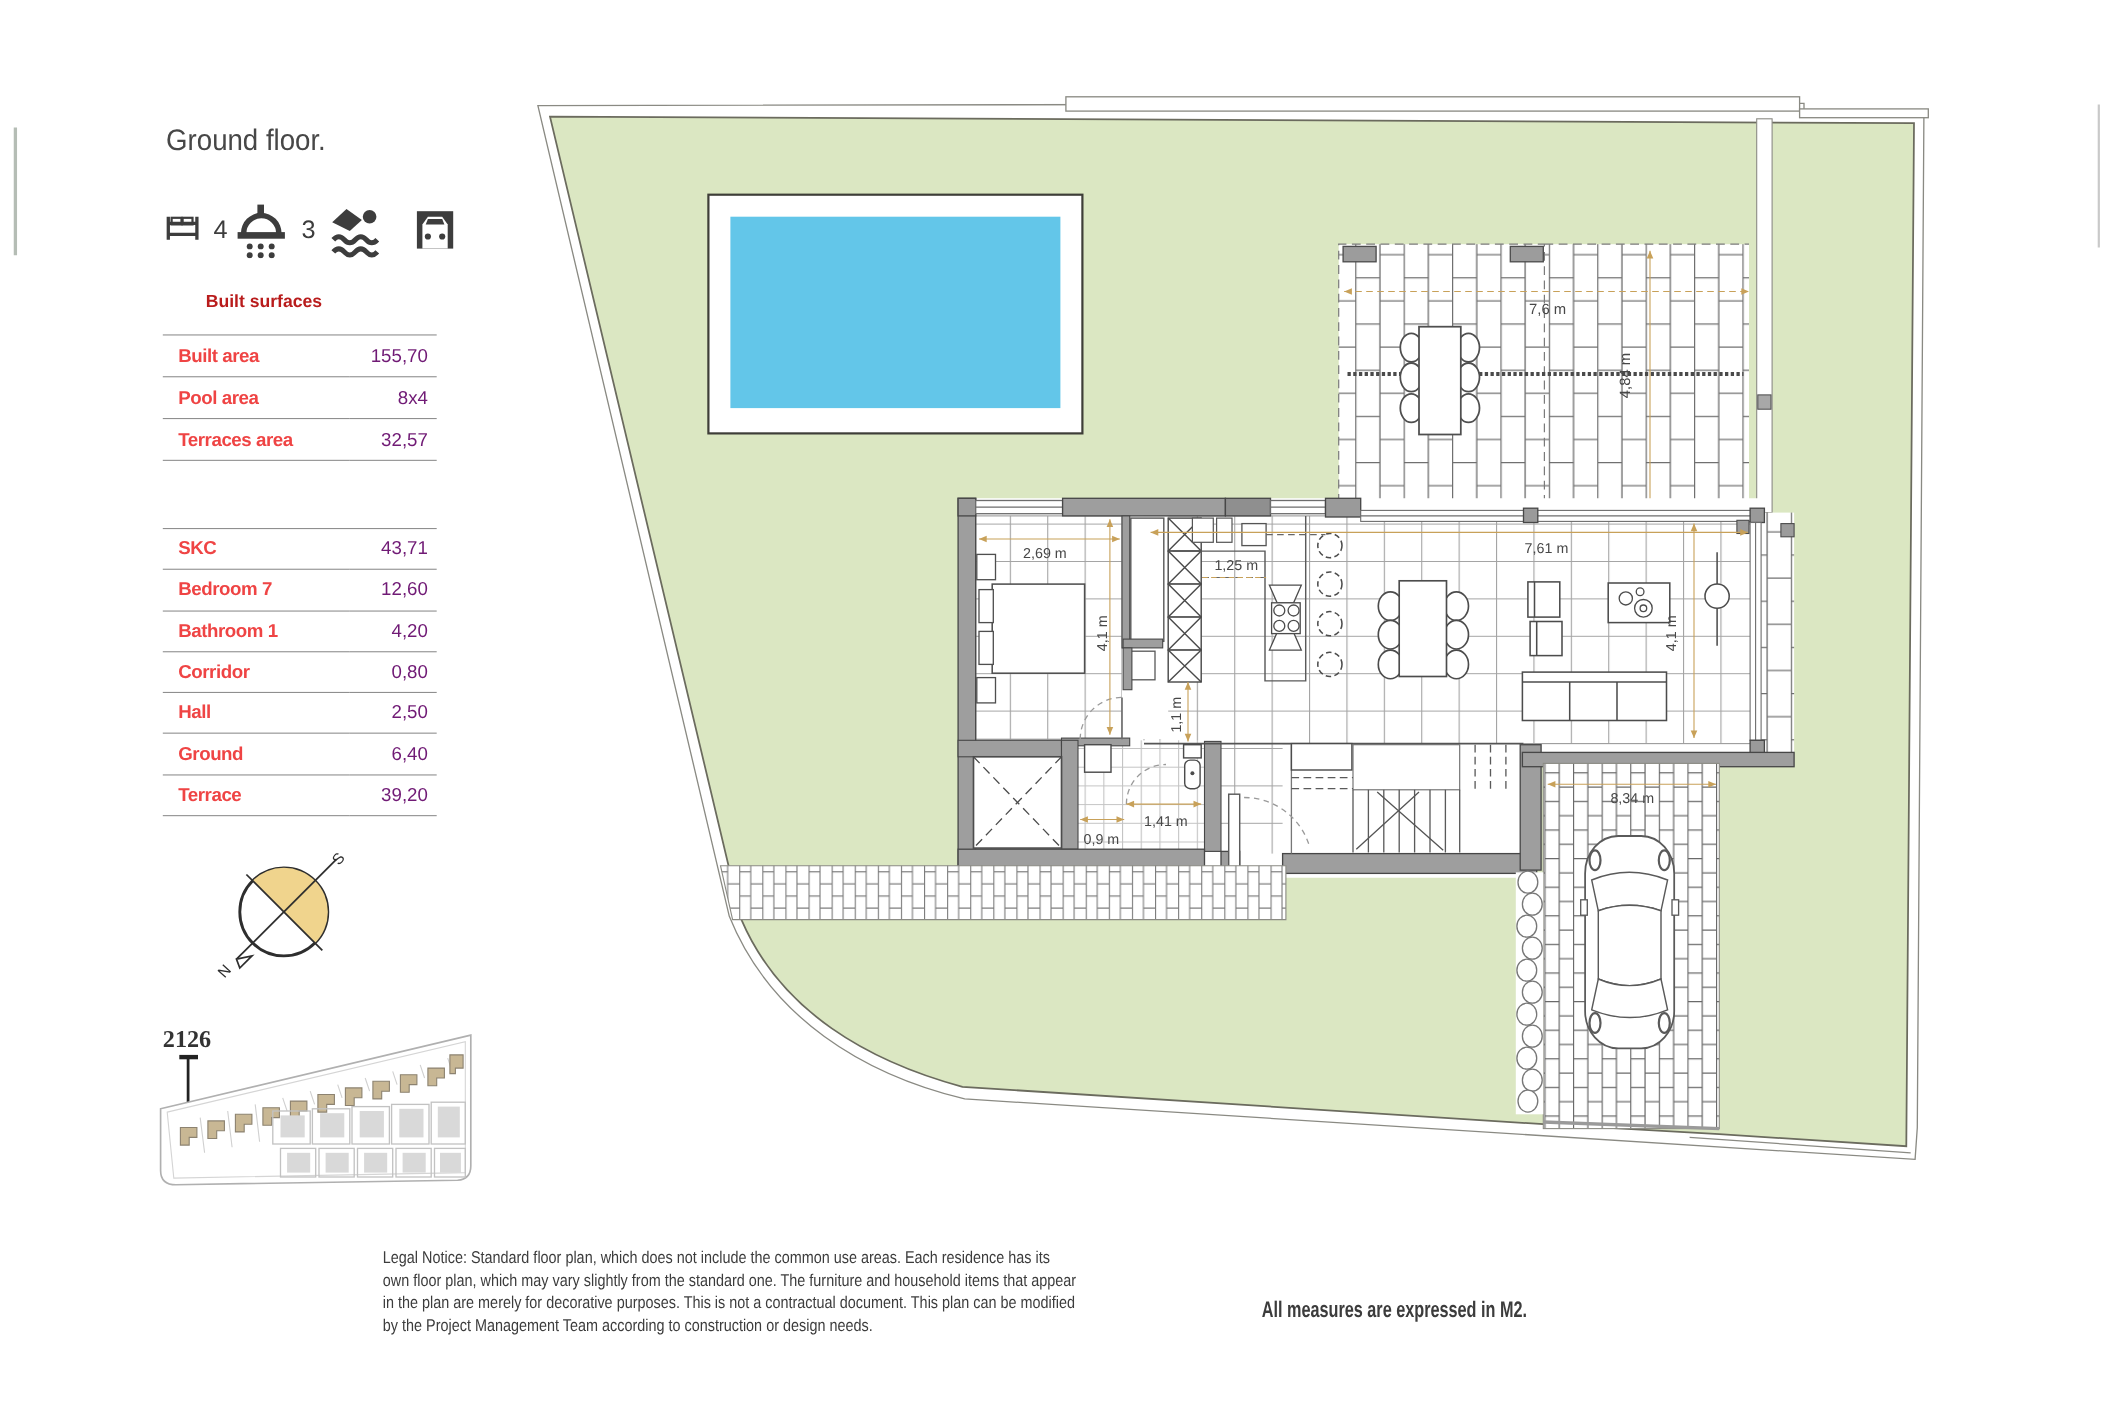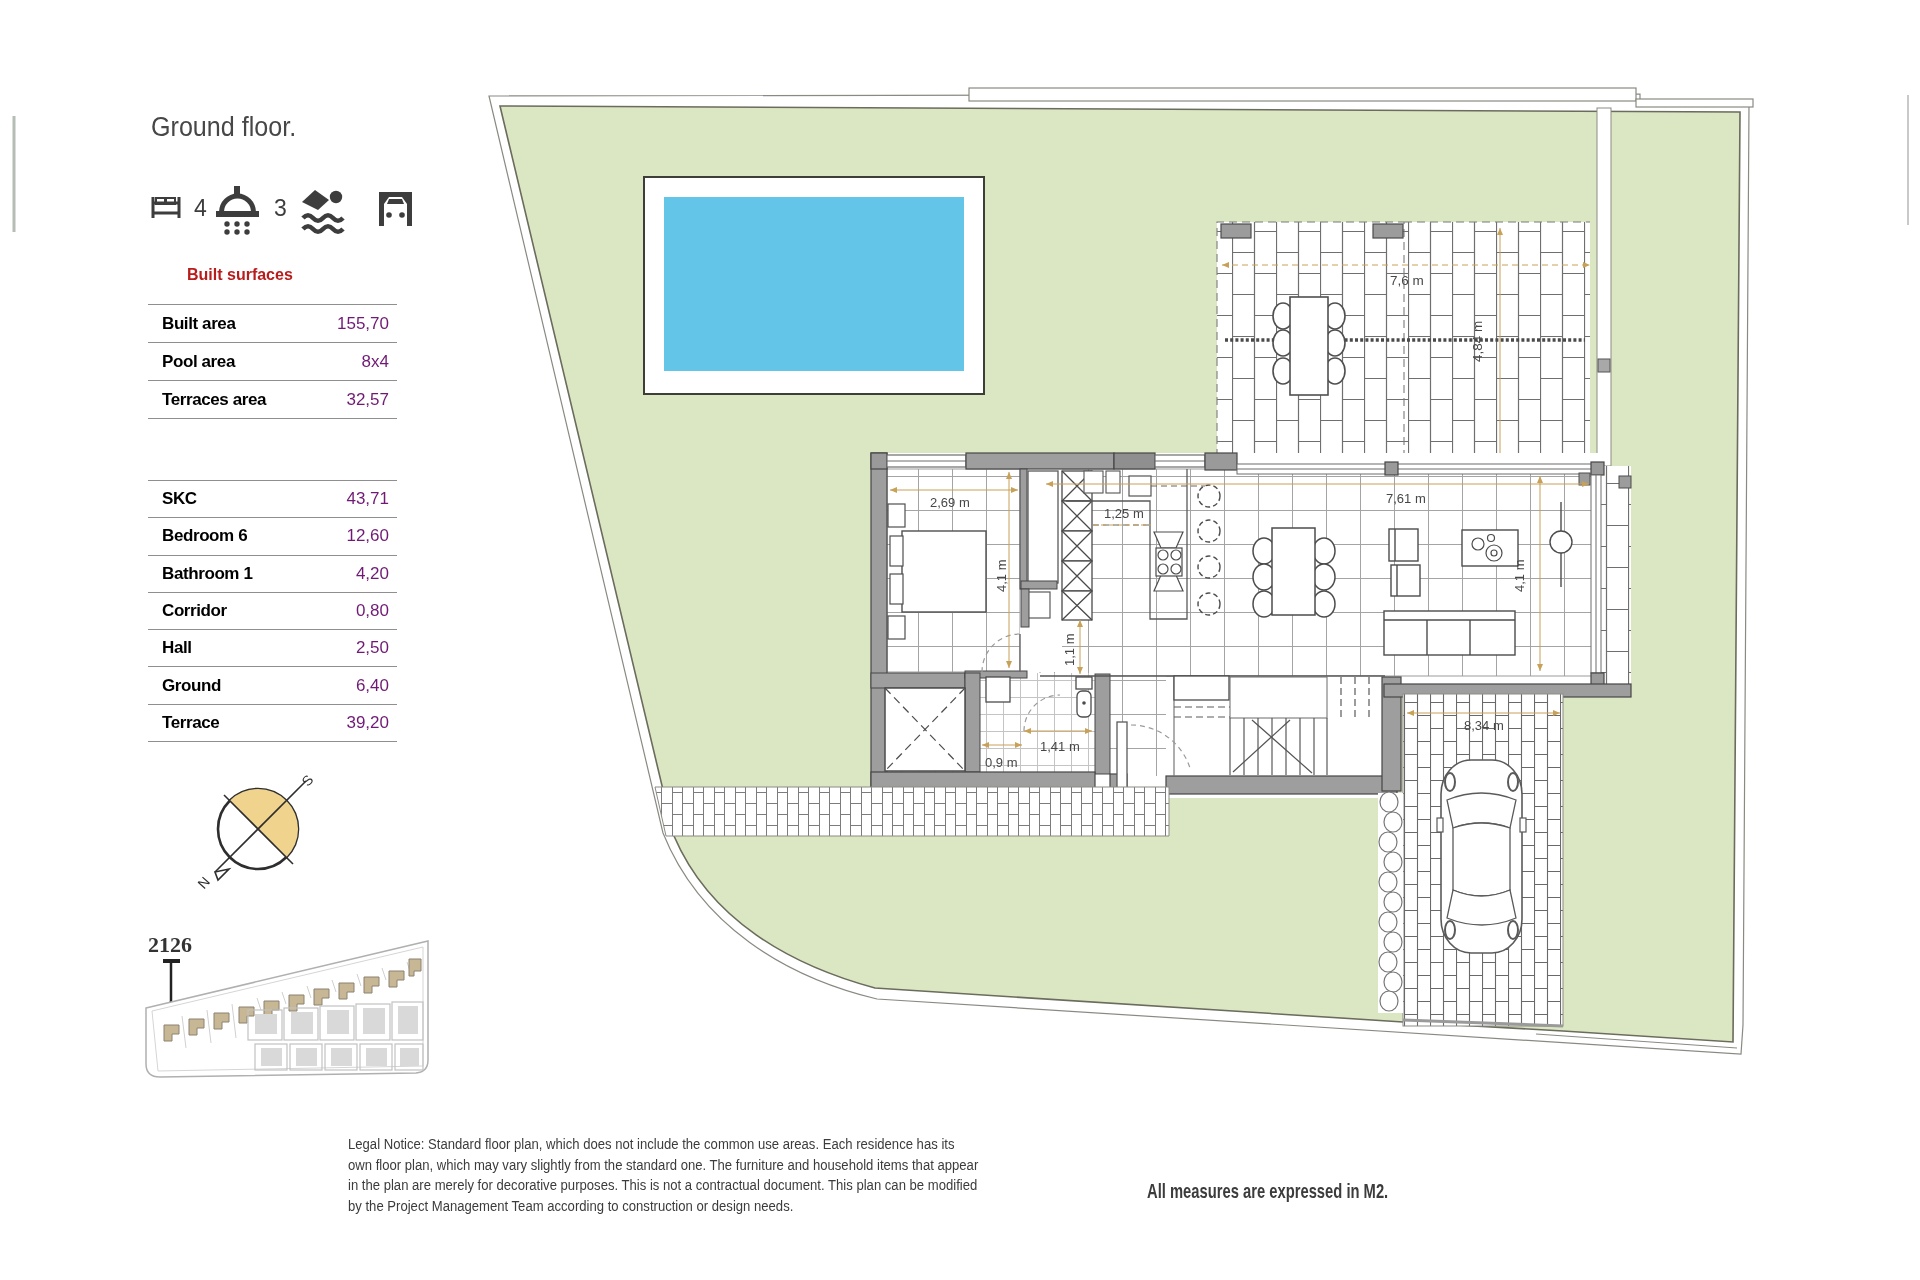--- a/index.html
+++ b/index.html
@@ -1,19 +1,19 @@
 <!DOCTYPE html>
 <html><head>
 <meta charset="utf-8">
 <style>
   html,body{margin:0;padding:0;background:#ffffff;width:1920px;height:1280px;overflow:hidden;}
   body{font-family:"Liberation Sans", sans-serif;color:#3f3f3f;position:relative;}
   .abs{position:absolute;}
   table.surf{border-collapse:collapse;width:249px;table-layout:fixed;}
-  table.surf td{font-size:17px;padding:0 6px 0 14px;height:37px;border-bottom:1px solid #8f8f8f;color:#000000;white-space:nowrap;}
+  table.surf td{font-size:17px;padding:0 6px 0 14px;height:37px;border-bottom:1px solid #8f8f8f;color:#ef4444;white-space:nowrap;}
   table.surf.t2 td{height:36.3px;}
   table.surf td.v{text-align:right;font-weight:normal;color:#701a75;padding-right:8px;}
   table.surf td.l{font-weight:bold;width:150px;letter-spacing:-0.4px;}
 </style>
 </head>
 <body>
 
 <div class="abs" style="left:151px;top:112px;font-size:27px;color:#474747;transform:scaleX(0.93);transform-origin:0 0;">Ground floor.</div>
 
 <div class="abs" style="left:150px;top:185px;width:280px;height:50px;">
@@ -82,21 +82,21 @@
 </div>
 
 <div class="abs" style="left:148px;top:480px;border-top:1px solid #8f8f8f;">
 <table class="surf t2">
 <tbody>
         <tr>
           <td class="l">SKC</td>
           <td class="v">43,71</td>
         </tr>
 <tr>
-          <td class="l">Bedroom 6</td>
+          <td class="l">Bedroom 7</td>
           <td class="v">12,60</td>
         </tr>
 <tr>
           <td class="l">Bathroom 1</td>
           <td class="v">4,20</td>
         </tr>
 <tr>
           <td class="l">Corridor</td>
           <td class="v">0,80</td>
         </tr>

